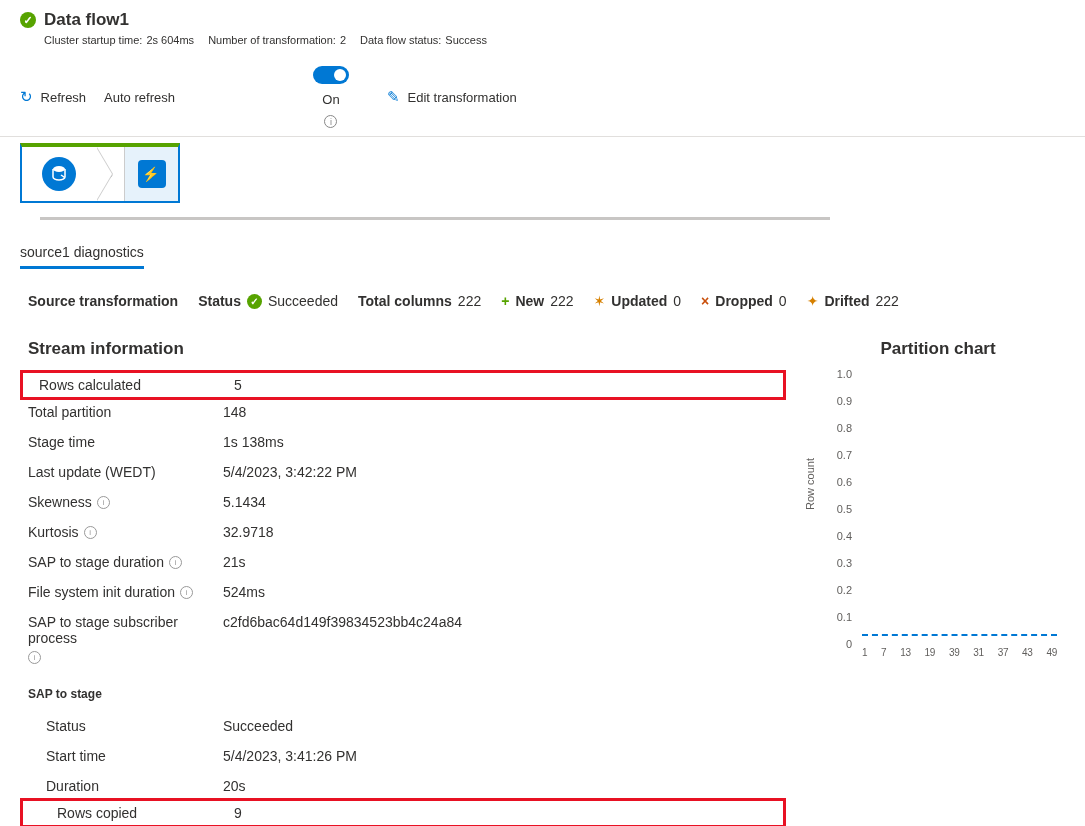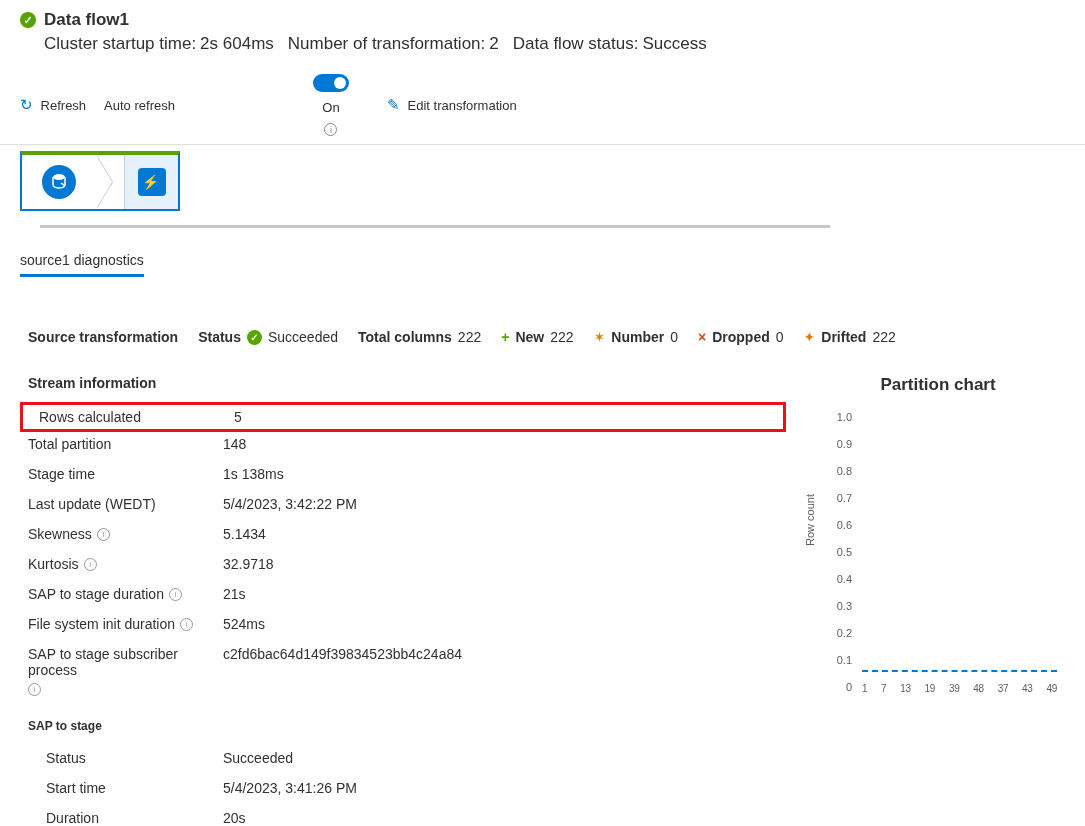--- a/index.html
+++ b/index.html
@@ -2,21 +2,21 @@
 <html><head>
 <meta charset="utf-8">
 <style>
   * { box-sizing: border-box; margin: 0; padding: 0; }
   body { font-family: "Segoe UI", Arial, sans-serif; font-size: 13px; color: #323130; background: #fff; width: 1085px; }
   
   .header { padding: 10px 20px 6px; }
   .title-row { display: flex; align-items: center; gap: 8px; }
   .check-icon { width: 16px; height: 16px; border-radius: 50%; background: #57a300; display: flex; align-items: center; justify-content: center; color: #fff; font-size: 11px; font-weight: bold; }
   .title { font-size: 17px; font-weight: 600; color: #323130; }
-  .meta-row { margin-top: 4px; margin-left: 24px; display: flex; gap: 14px; font-size: 17px; color: #323130; }
+  .meta-row { margin-top: 4px; margin-left: 24px; display: flex; gap: 14px; font-size: 11px; color: #323130; }
   .meta-row .pair { display: flex; gap: 4px; }
   
   .toolbar { display: flex; align-items: center; gap: 18px; padding: 8px 20px; border-bottom: 1px solid #e1dfdd; margin-top: 6px; }
   .toolbar-btn { display: flex; align-items: center; gap: 8px; cursor: pointer; font-size: 13px; color: #323130; }
   .refresh-icon { color: #0078d4; font-size: 15px; }
   .toggle-wrap { display: flex; align-items: center; gap: 8px; margin-left: 120px; flex-direction: column; }
   .toggle { width: 36px; height: 18px; background: #0078d4; border-radius: 9px; position: relative; cursor: pointer; }
   .toggle::after { content: ""; position: absolute; width: 12px; height: 12px; background: #fff; border-radius: 50%; top: 3px; right: 3px; }
   .info-icon { width: 13px; height: 13px; border: 1px solid #888; border-radius: 50%; display: inline-flex; align-items: center; justify-content: center; font-size: 9px; color: #888; }
   .edit-icon { color: #0078d4; font-size: 15px; }
@@ -29,49 +29,49 @@
   .flow-arrow { width: 28px; height: 54px; display: flex; align-items: center; justify-content: center; color: #888; font-size: 18px; }
   .flow-node2 { width: 54px; height: 54px; background: #e6f2fb; display: flex; align-items: center; justify-content: center; border-left: 1px solid #ccc; }
   .sink-icon { width: 28px; height: 28px; border-radius: 4px; background: #0078d4; display: flex; align-items: center; justify-content: center; color: #fff; font-size: 14px; }
   
   .scroll-thumb { height: 3px; background: #c8c6c4; margin: 14px 0 0 20px; width: 790px; }
   
   .tab-row { padding: 14px 20px 0; }
   .tab { display: inline-block; padding-bottom: 6px; border-bottom: 3px solid #0078d4; font-size: 14px; color: #323130; cursor: pointer; }
   
   .summary-row { padding: 24px 28px 0; display: flex; gap: 20px; align-items: center; font-size: 14px; flex-wrap: wrap; }
-  .summary-item { display: flex; align-items: center; gap: 6px; margin-top: 28px; }
+  .summary-item { display: flex; align-items: center; gap: 6px; }
   .summary-label { font-weight: 600; }
   .summary-value { }
   .badge-green { width: 15px; height: 15px; border-radius: 50%; background: #57a300; display: inline-flex; align-items: center; justify-content: center; color: #fff; font-size: 10px; font-weight: bold; }
   .plus { color: #57a300; font-weight: bold; }
   .star-orange { color: #d68000; }
   .cross-orange { color: #c94f0b; font-weight: bold; }
   .drift { color: #d68000; }
   
   .content { display: flex; padding: 30px 28px 10px; gap: 40px; }
   .left-col { flex: 0 0 750px; }
   .right-col { flex: 1; text-align: center; }
   
-  .section-title { font-size: 14px; font-weight: 600; margin-bottom: 14px; }
+  .section-title { font-size: 17px; font-weight: 600; margin-bottom: 14px; }
   
   .kv-table { width: 100%; }
   .kv-row { display: flex; padding: 7px 0; font-size: 14px; }
   .kv-key { flex: 0 0 195px; display: flex; align-items: center; gap: 5px; }
   .kv-val { flex: 1; }
   .kv-row.indent .kv-key { padding-left: 18px; }
   .info-sm { width: 13px; height: 13px; border: 1px solid #999; border-radius: 50%; display: inline-flex; align-items: center; justify-content: center; font-size: 8px; color: #999; cursor: default; }
   
   .highlight { border: 3px solid #e81123; padding: 4px 16px; margin: -3px -8px; background: #fff; }
   
   .subsection-title { font-size: 12px; font-weight: 600; margin-top: 16px; margin-bottom: 10px; }
   
   .chart-area { position: relative; width: 240px; height: 290px; margin-top: 10px; }
   .chart-title { font-size: 17px; font-weight: 600; margin-bottom: 6px; }
-  .y-axis { position: absolute; left: 0; top: 12px; height: 270px; width: 40px; }
+  .y-axis { position: absolute; left: 0; top: 5px; height: 270px; width: 40px; }
   .y-tick { position: absolute; right: 6px; font-size: 11px; color: #605e5c; }
   .y-label { position: absolute; left: -8px; top: 135px; transform: rotate(-90deg); transform-origin: left center; font-size: 11px; color: #605e5c; white-space: nowrap; }
   .plot { position: absolute; left: 44px; top: 0; width: 195px; height: 270px; }
   .plot-line { position: absolute; top: 265px; left: 0; width: 100%; border-top: 2px dashed #0078d4; }
   .x-axis { position: absolute; left: 44px; top: 278px; width: 195px; display: flex; justify-content: space-between; font-size: 10px; color: #605e5c; letter-spacing: -0.3px; }
 </style>
 </head>
 <body>
 
 <div class="header">
@@ -151,21 +151,21 @@
     <span class="summary-label">Total columns</span>
     <span class="summary-value">222</span>
   </span>
   <span class="summary-item">
     <span class="plus">+</span>
     <span class="summary-label">New</span>
     <span class="summary-value">222</span>
   </span>
   <span class="summary-item">
     <span class="star-orange">✶</span>
-    <span class="summary-label">Number</span>
+    <span class="summary-label">Updated</span>
     <span class="summary-value">0</span>
   </span>
   <span class="summary-item">
     <span class="cross-orange">×</span>
     <span class="summary-label">Dropped</span>
     <span class="summary-value">0</span>
   </span>
   <span class="summary-item">
     <span class="drift">✦</span>
     <span class="summary-label">Drifted</span>
@@ -285,20 +285,20 @@
         </div>
       <div class="plot">
         <div class="plot-line"></div>
       </div>
       <div class="x-axis" id="x-axis">
           <span>1</span>
           <span>7</span>
           <span>13</span>
           <span>19</span>
           <span>39</span>
-          <span>48</span>
+          <span>31</span>
           <span>37</span>
           <span>43</span>
           <span>49</span>
         </div>
     </div>
   </div>
 </div>
 
 </body></html>

